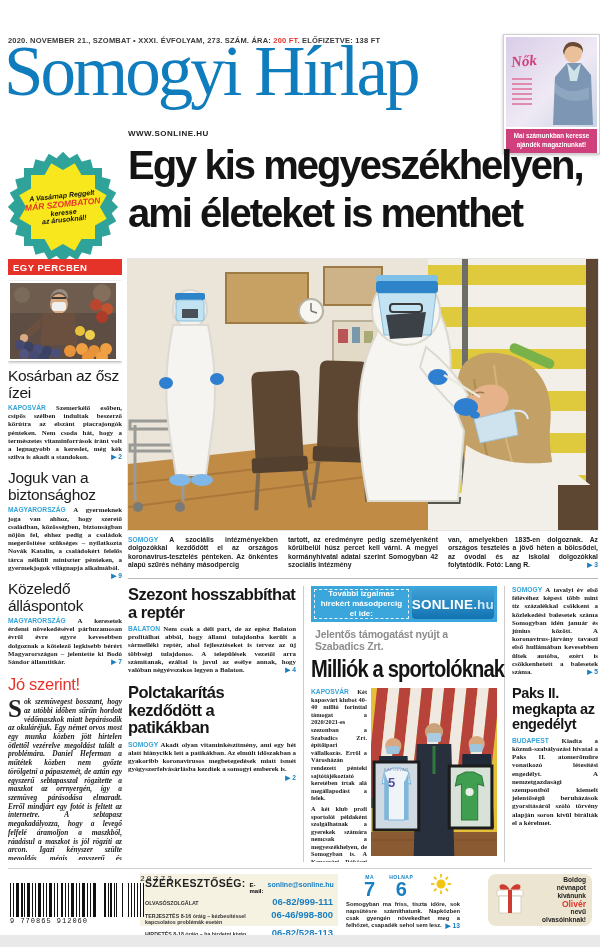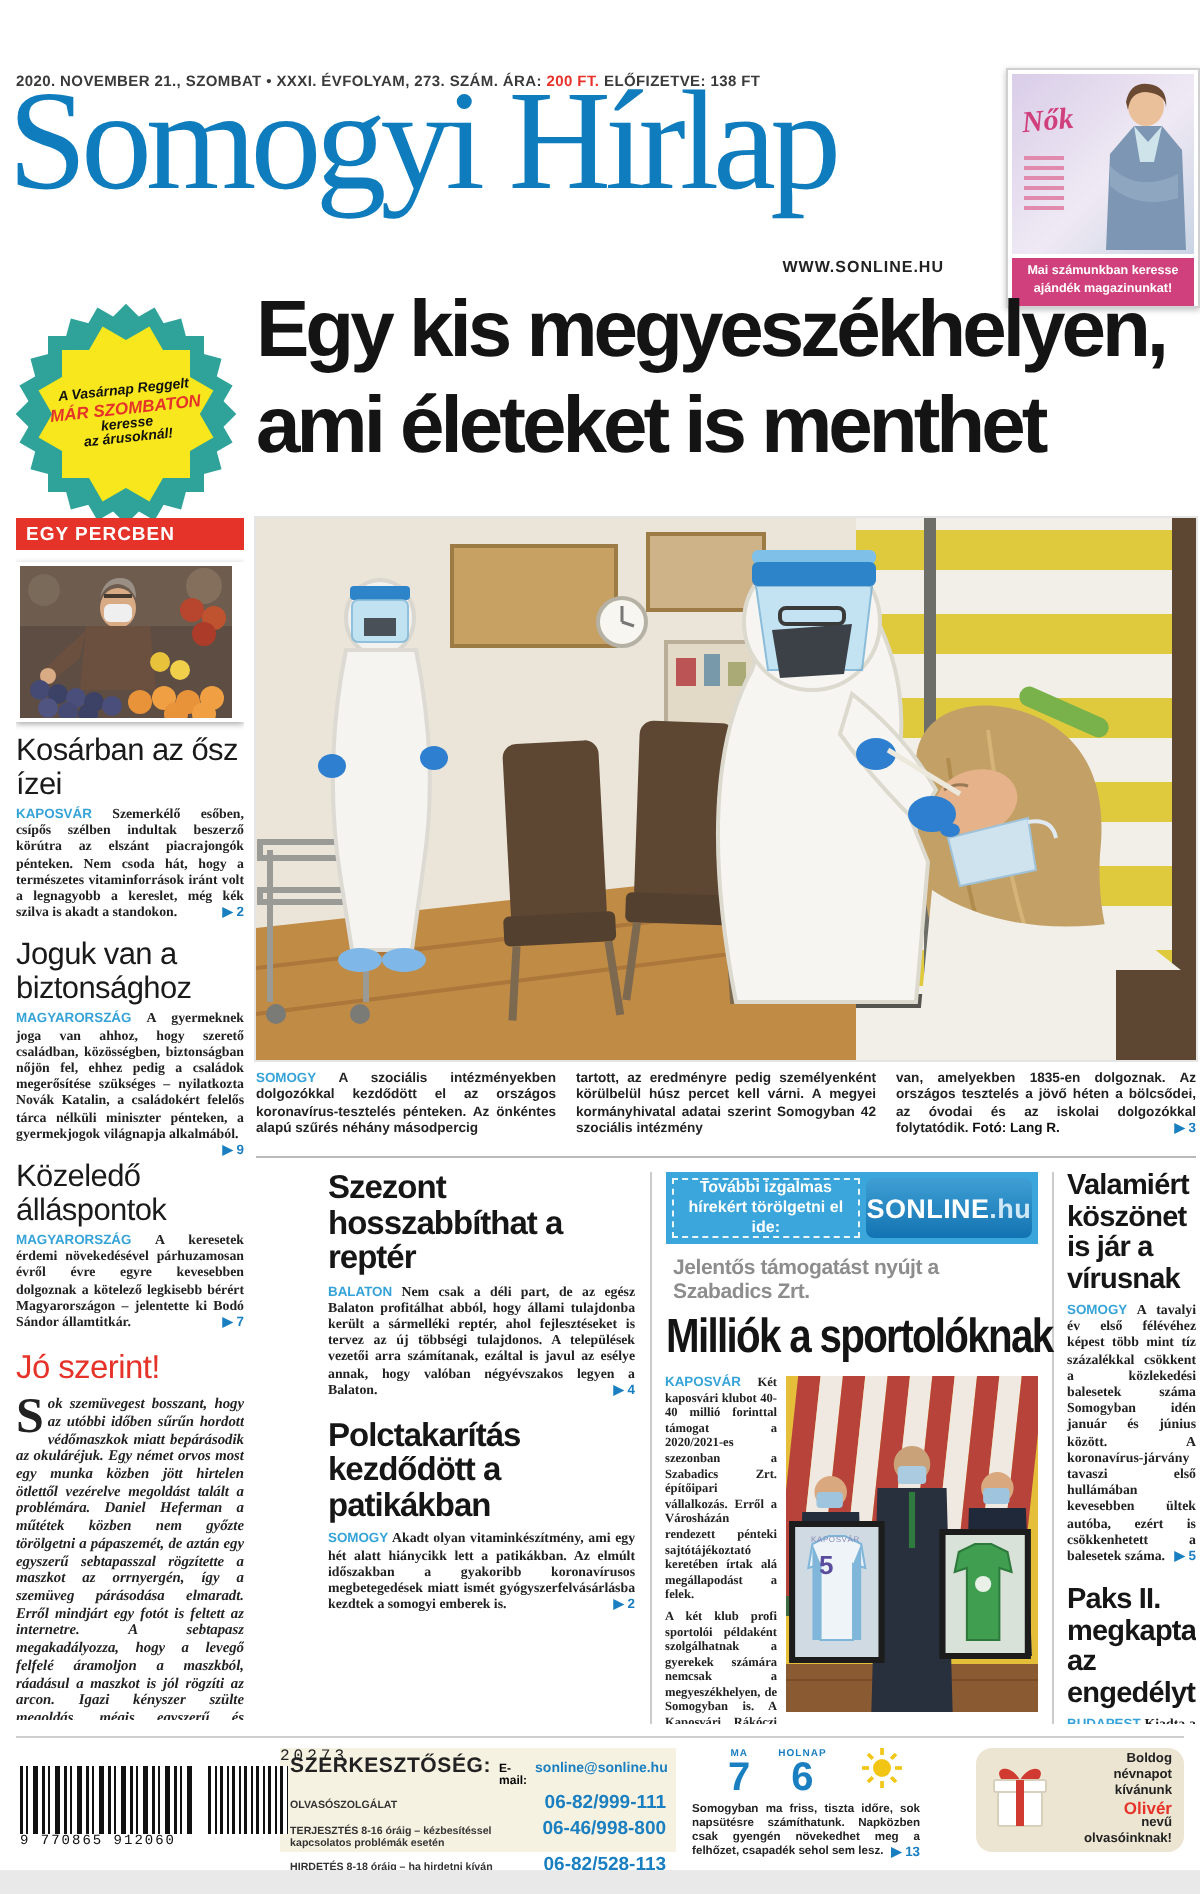--- a/index.html
+++ b/index.html
@@ -3,21 +3,21 @@
 <meta charset="utf-8">
 <style>
   html,body{margin:0;padding:0;}
   body{background:#fff;font-family:"Liberation Sans",sans-serif;}
   .page{position:relative;width:600px;height:947px;background:#fff;overflow:hidden;}
 
   
   .dateline{position:absolute;top:36px;left:8px;width:480px;font-size:7.5px;font-weight:bold;color:#3a3a3a;letter-spacing:.2px;}
   .dateline .price{color:#e6332a;}
   .brand-title{position:absolute;top:38px;left:4px;width:500px;font-family:"Liberation Serif",serif;font-weight:normal;font-size:71px;line-height:.95;color:#0e7cbd;letter-spacing:-3px;white-space:nowrap;}
-  .website{position:absolute;top:129px;left:128px;width:344px;text-align:right;font-size:8px;font-weight:bold;color:#222;letter-spacing:.5px;}
+  .website{position:absolute;top:129px;left:128px;width:344px;text-align:left;font-size:8px;font-weight:bold;color:#222;letter-spacing:.5px;}
 
   
   .mag-ad{position:absolute;top:34px;left:503px;width:95px;height:118px;background:#fff;border:1px solid #d0d0d0;box-shadow:0 1px 3px rgba(0,0,0,.25);}
   .mag-cover{position:relative;height:90px;margin:2px;background:linear-gradient(135deg,#d9cde8 0%,#efe9f4 55%,#c9d4e4 100%);overflow:hidden;}
   .mag-nok{position:absolute;top:16px;left:5px;font-family:"Liberation Serif",serif;font-style:italic;font-weight:bold;font-size:15px;color:#d0407c;transform:rotate(-5deg);}
   .mag-lines span{display:block;width:20px;height:2px;background:#e08aae;margin:3px 0 0 6px;}
   .mag-lines{position:absolute;top:38px;left:0;}
   .mag-woman{position:absolute;right:2px;top:4px;}
   .mag-banner{height:22px;margin:0 2px;background:#d0407c;color:#fff;font-size:6.3px;font-weight:bold;text-align:center;line-height:1.45;padding-top:2px;}
 
@@ -49,21 +49,21 @@
   .jr-body::first-letter{float:left;font-size:25px;line-height:20px;padding:1px 2px 0 0;font-style:normal;}
 
   
   .main-photo{position:absolute;top:259px;left:128px;width:470px;height:271px;line-height:0;box-shadow:0 0 0 1px #e5e5e5;}
   .main-caption{position:absolute;top:536px;left:128px;width:470px;display:flex;gap:10px;font-size:6.8px;line-height:8.4px;font-weight:bold;color:#222;}
   .main-caption .cap-col{flex:1;text-align:justify;}
   .credit{color:#111;}
 
   
   .bottom{position:absolute;top:578px;left:128px;width:470px;height:284px;display:flex;border-top:1px solid #b9b9b9;padding-top:7px;box-sizing:border-box;overflow:hidden;}
-  .colA{width:168px;padding-right:7px;border-right:1px solid #ccc;margin-left:36px;}
+  .colA{width:168px;padding-right:7px;border-right:1px solid #ccc;}
   .colB{width:186px;padding:0 7px;border-right:1px solid #ccc;}
   .colC{flex:1;padding-left:7px;}
   .bot-title{font-size:16.5px;line-height:17.5px;font-weight:bold;letter-spacing:-.5px;color:#161616;margin:0 0 4px;}
   .bot-title-sm{font-size:14.5px;line-height:15.5px;font-weight:bold;letter-spacing:-.4px;color:#161616;margin:0 0 4px;}
   .bot-body{font-family:"Liberation Serif",serif;font-weight:bold;font-size:6.9px;line-height:8.2px;color:#222;text-align:justify;margin:0 0 10px;}
 
   
   .banner{display:flex;height:36px;background:#3aa6db;margin-bottom:6px;}
   .banner-left{flex:1.1;margin:3px;border:1.5px dashed rgba(255,255,255,.9);color:#fff;font-weight:bold;font-size:8px;line-height:1.25;display:flex;align-items:center;justify-content:center;text-align:center;padding:1px 2px;}
   .banner-logo{flex:1;margin:3px 3px 3px 0;background:linear-gradient(#3f9fd4,#1273b2);border-radius:4px;display:flex;align-items:center;justify-content:center;font-weight:bold;font-size:13.5px;color:#fff;letter-spacing:.2px;}
@@ -347,21 +347,21 @@
       <h3 class="bot-title">Polctakarítás kezdődött a patikákban</h3>
       <p class="bot-body">
         <span class="kicker">SOMOGY</span>
         <span>Akadt olyan vitaminkészítmény, ami egy hét alatt hiánycikk lett a patikákban. Az elmúlt időszakban a gyakoribb koronavírusos megbetegedések miatt ismét gyógyszerfelvásárlásba kezdtek a somogyi emberek is.</span>
         <span class="page-ref">▶ 2</span>
       </p>
     </div>
 
     <div class="colB">
       <div class="banner">
-        <div class="banner-left">További izgalmas hírekért törölgetni el ide:</div>
+        <div class="banner-left">További izgalmas hírekért másodpercig el ide:</div>
         <div class="banner-logo">
           <span>SONLINE</span>
             <span class="hu">.hu</span>
         </div>
       </div>
       <div class="subhead">Jelentős támogatást nyújt a Szabadics Zrt.</div>
       <div class="big-head">Milliók a sportolóknak</div>
       <div class="center-row">
         <div class="center-body">
           <p><span class="kicker">KAPOSVÁR</span> <span>Két kaposvári klubot 40-40 millió forinttal támogat a 2020/2021-es szezonban a Szabadics Zrt. építőipari vállalkozás. Erről a Városházán rendezett pénteki sajtótájékoztató keretében írtak alá megállapodást a felek.</span></p>
@@ -409,21 +409,20 @@
             </g>
           </svg>
           <span class="jersey-label">KAPOSVÁR</span>
           <span class="jersey-num">5</span>
         </div>
       </div>
 
     </div>
 
     <div class="colC">
-      <h3 class="bot-title-sm">Valamiért köszönet is jár a vírusnak</h3>
       <p class="bot-body">
         <span class="kicker">SOMOGY</span>
         <span>A tavalyi év első félévéhez képest több mint tíz százalékkal csökkent a közlekedési balesetek száma Somogyban idén január és június között. A koronavírus-járvány tavaszi első hullámában kevesebben ültek autóba, ezért is csökkenhetett a balesetek száma.</span>
         <span class="page-ref">▶ 5</span>
       </p>
       <h3 class="bot-title-sm">Paks II. megkapta az engedélyt</h3>
       <p class="bot-body">
         <span class="kicker">BUDAPEST</span>
         <span>Kiadta a közmű-szabályozási hivatal a Paks II. atomerőműre vonatkozó létesítési engedélyt. A nemzetgazdasági szempontból kiemelt jelentőségű beruházások gyorsításáról szóló törvény alapján soron kívül bírálták el a kérelmet.</span>
         

